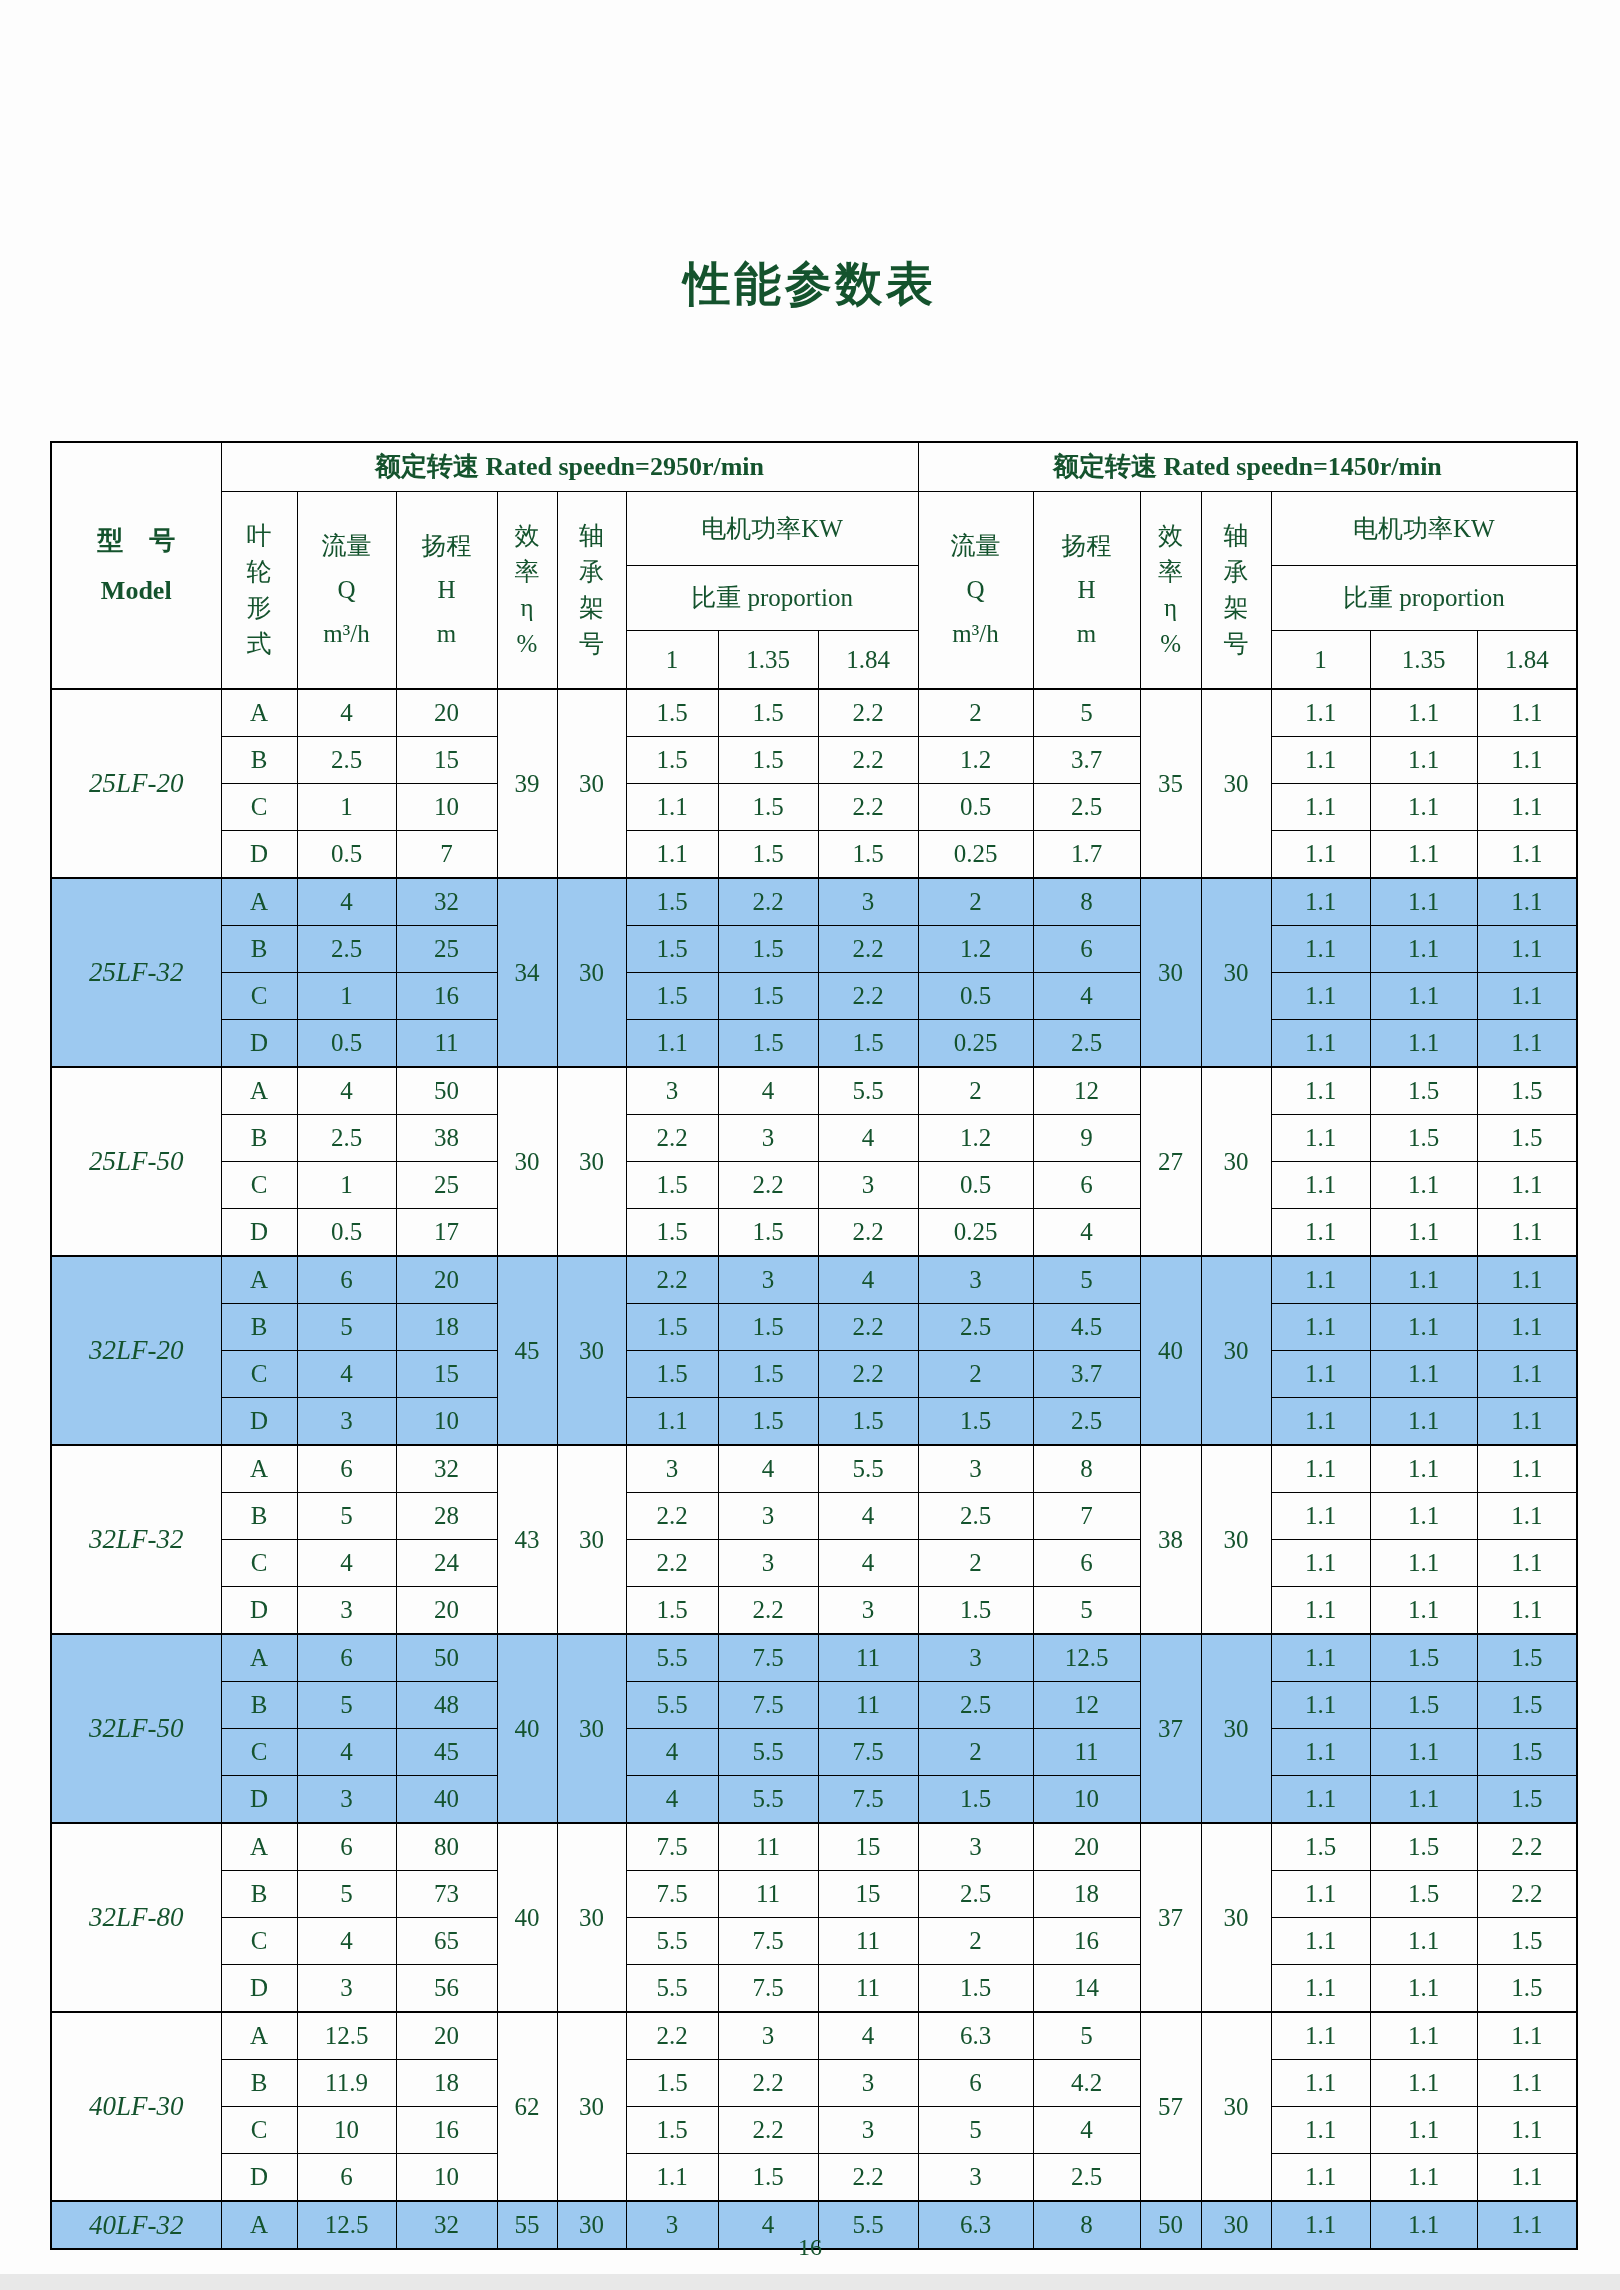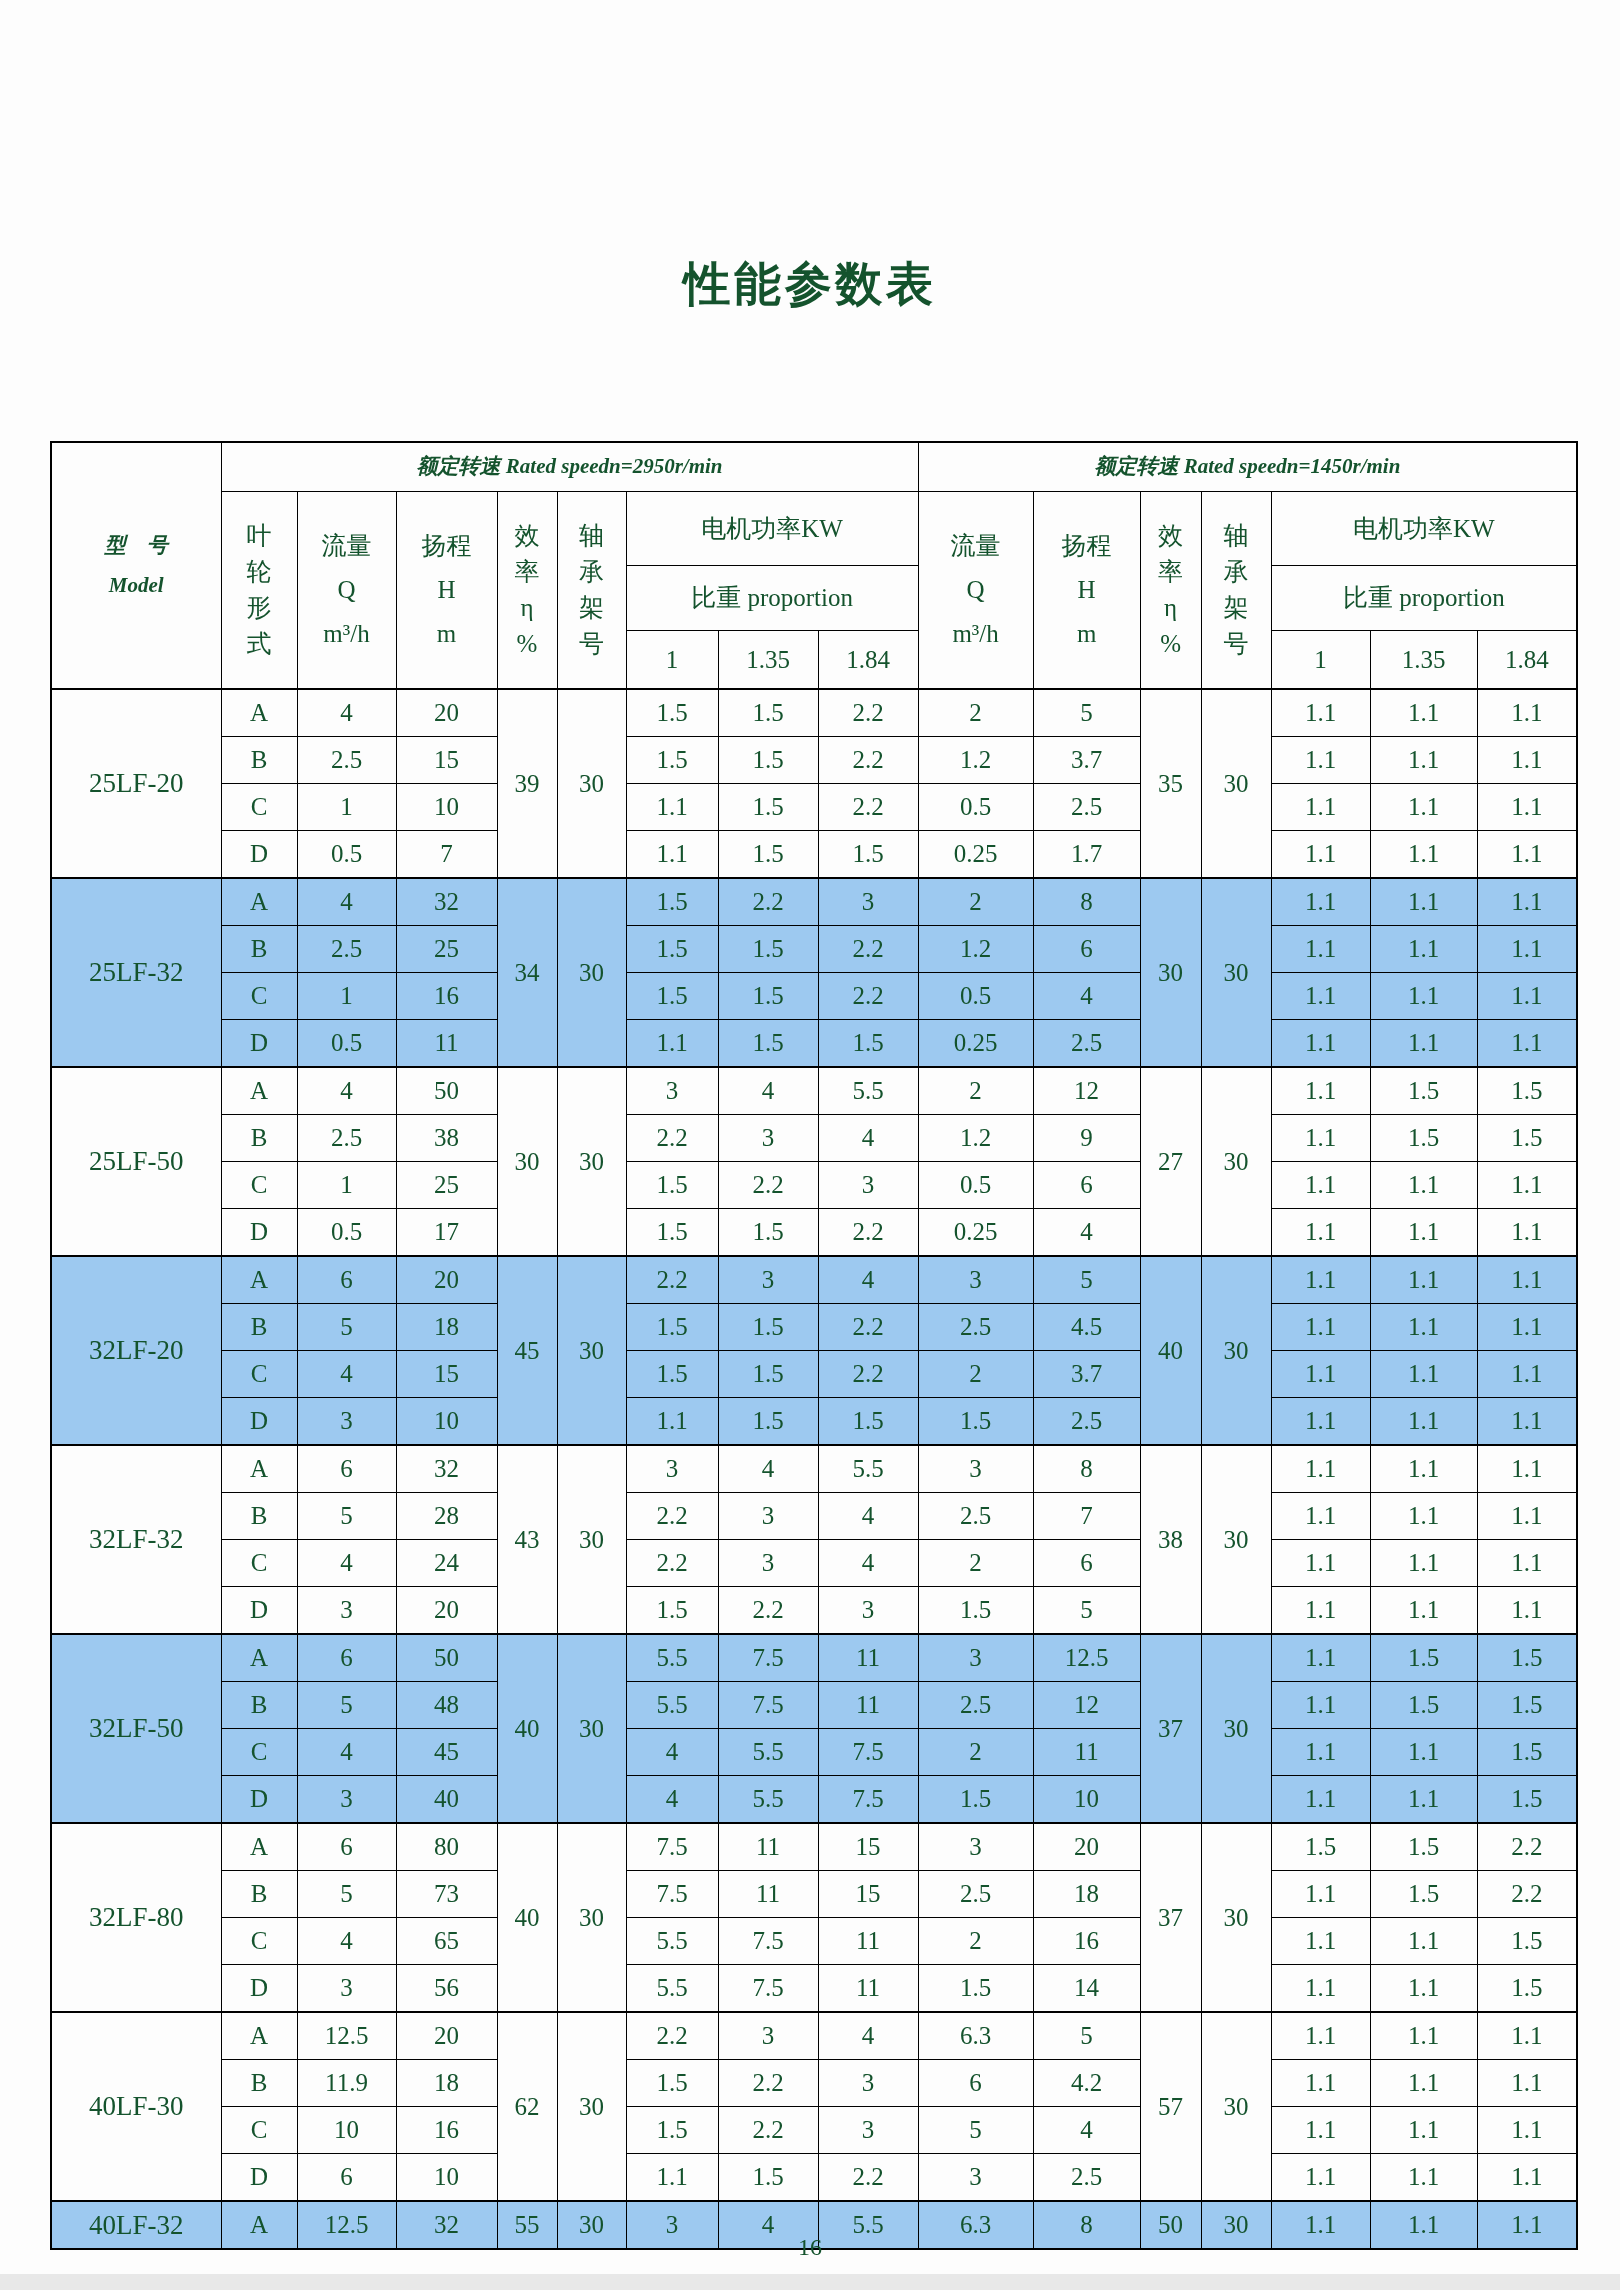--- a/index.html
+++ b/index.html
@@ -27,29 +27,29 @@
   }
   .perf th,.perf td{
     border:0.9px solid #000;
     text-align:center;vertical-align:middle;
     padding:0;
     font-weight:normal;
     font-size:25px;
     line-height:1.2;
     overflow:hidden;
   }
-  .perf thead tr.group-row th{height:48px;font-size:21px;font-weight:bold;border-bottom:1.8px solid #000;font-style:italic;}
+  .perf thead tr.group-row th{height:48px;font-size:26px;font-weight:bold;border-bottom:1.8px solid #000;}
   .perf thead tr.sub1 th{height:73px;}
   .perf thead tr.sub2 th{height:64px;}
   .perf thead tr.sub3 th{height:57px;border-bottom:2.7px solid #000;}
   .perf th.model-h{white-space:pre-line;font-size:27px;line-height:1.9;}
   .perf th.vhead{white-space:pre-line;line-height:1.45;font-size:25px;}
   .perf th.vhead.loose{line-height:1.75;margin-left:48px;}
   .perf tbody td{height:46px;}
-  .perf tbody td.model{font-size:27px;}
+  .perf tbody td.model{font-size:27px;font-style:italic;}
   .perf tbody tr.block-start td{border-top:2.2px solid #000;}
   .perf tbody tr.hl td{background:#9DC9F0;}
   .page-number{
     position:absolute;top:2234px;left:0;width:100%;
     text-align:center;font-size:24px;
   }
 </style>
 </head>
 <body>
 

